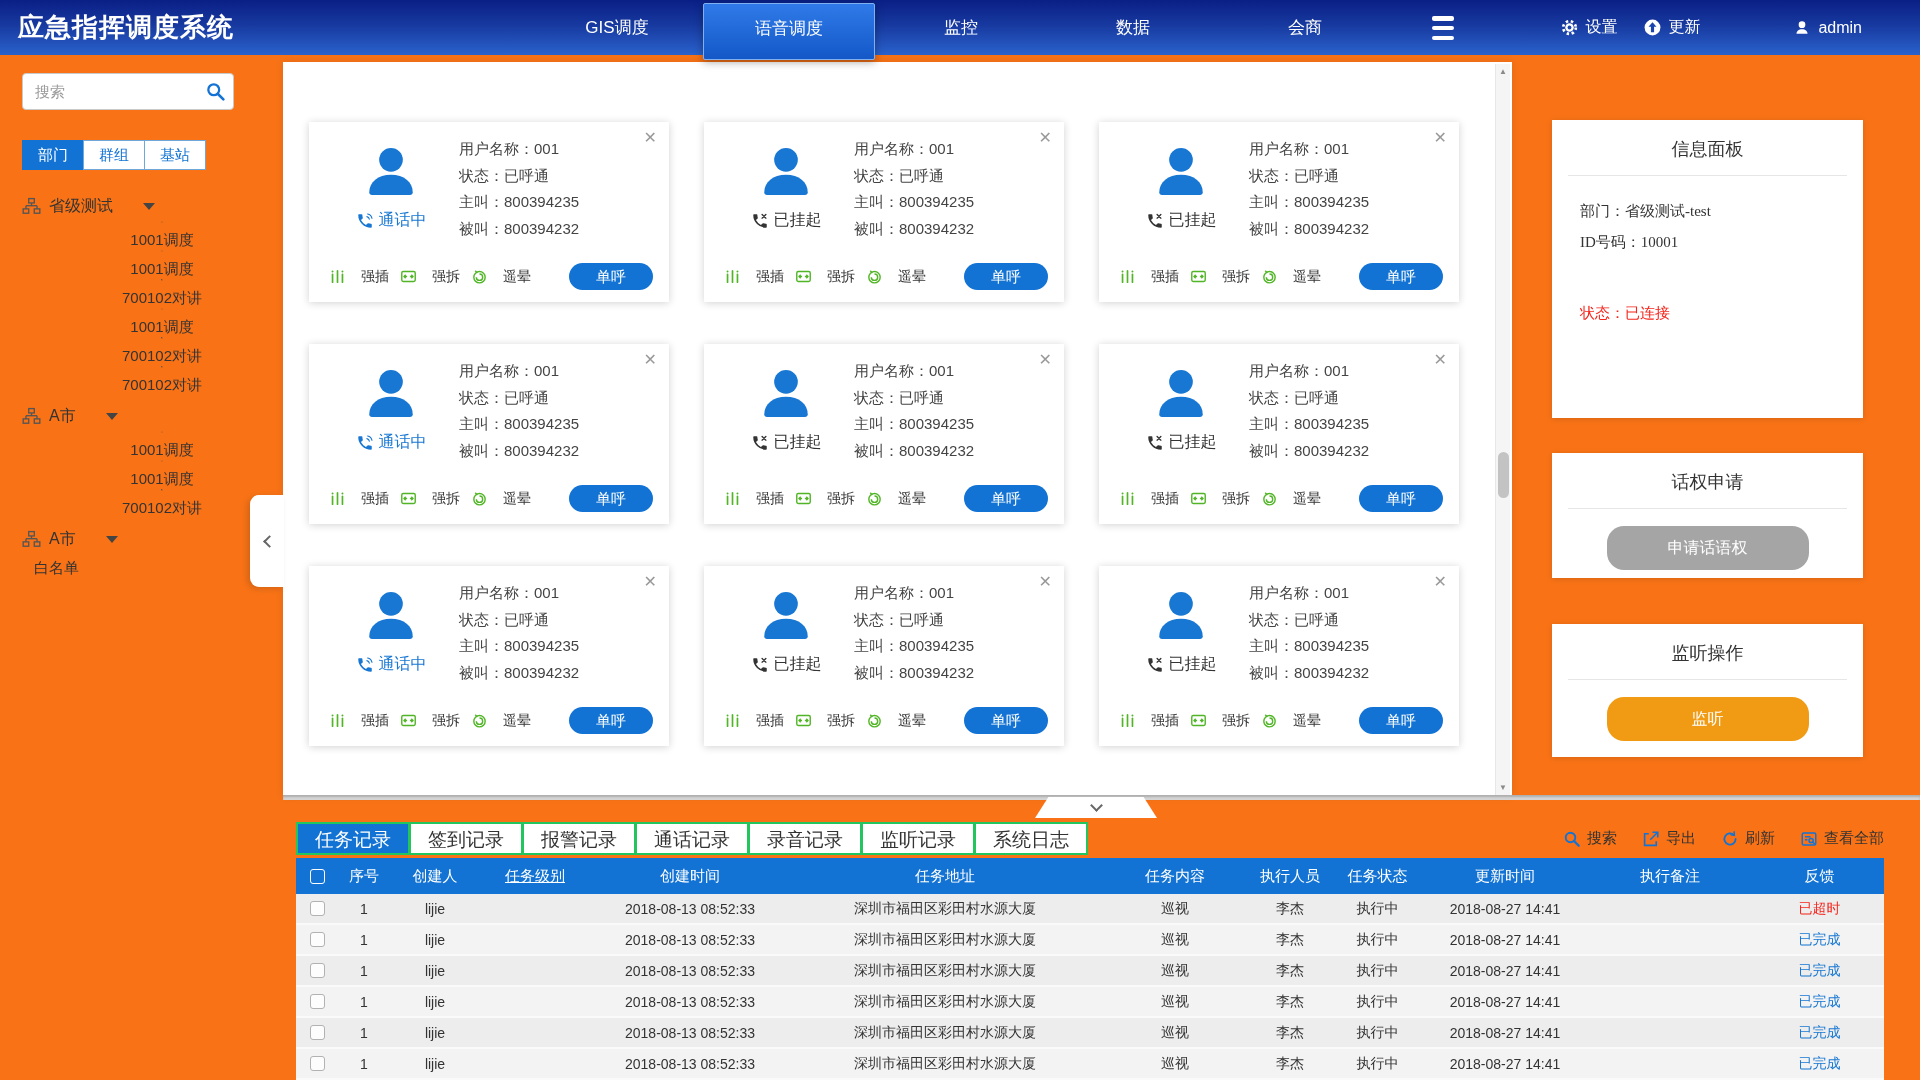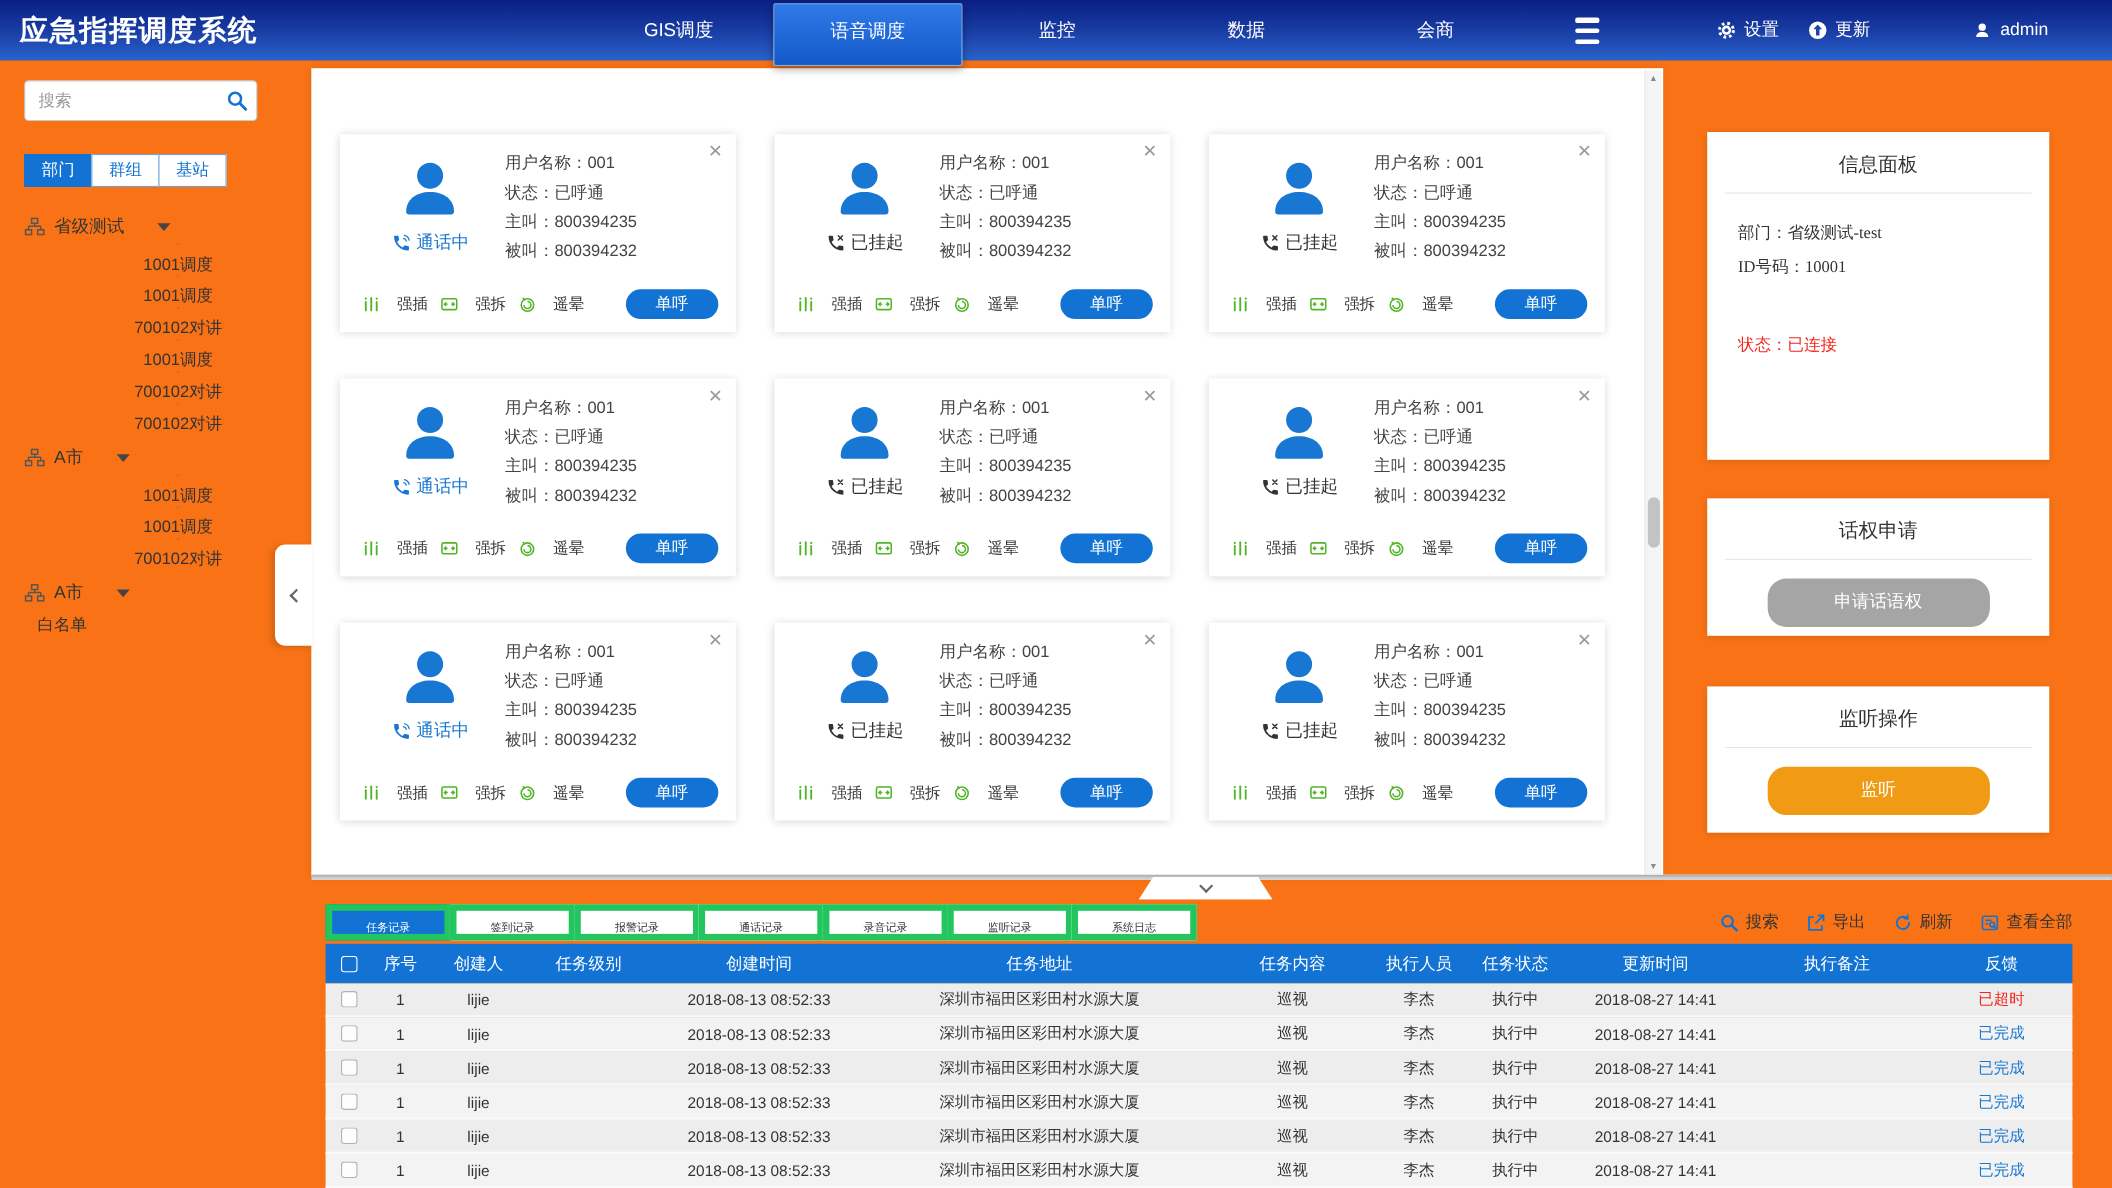--- a/index.html
+++ b/index.html
@@ -95,34 +95,34 @@
   .ip-body { padding:26px 28px 0 28px; font-size:15px; color:#333;font-family:Liberation Serif, serif; }
   .ip-line { margin-bottom:12px; }
   .ip-status { margin-top:52px; color:#f5251d; }
   .pill-btn { display:block; margin:17px auto 0 auto; width:202px; height:44px; border-radius:17px;
     color:#fff; font-size:16px; line-height:34px; text-align:center; border:none; }
   .btn-gray { background:#a5a5a5; }
   .btn-orange { background:#f09b13; }
 
   
   .rec-tabs { position:absolute; left:296px; top:822px; display:flex; }
-  .rec-tab { width:114px; height:33px; line-height:31px; text-align:center; font-size:10px;
-    color:#333; background:#fff; border:6px solid #22c55e; margin-right:-1px; }
+  .rec-tab { width:114px; height:33px; line-height:31px; text-align:center; font-size:19px;
+    color:#333; background:#fff; border:2px solid #22c55e; margin-right:-1px; }
   .rec-tab.active { background:#1273d4; color:#fff; }
   .actions { position:absolute; right:36px; top:822px; height:33px; display:flex; gap:25px; align-items:center; }
   .action { display:flex; align-items:center; gap:6px; font-size:15px; color:#333; }
 
   .task-table { position:absolute; left:296px; top:858px; width:1588px; }
   .rowline { display:flex; align-items:center; }
   .rowline > div { display:flex; align-items:center; justify-content:center; text-align:center;
     overflow:hidden; white-space:nowrap; }
   .rowline > div:nth-of-type(1){ width:42px; }
   .rowline > div:nth-of-type(2){ width:52px; }
   .rowline > div:nth-of-type(3){ width:90px; }
-  .rowline > div:nth-of-type(4){ width:110px; }
+  .rowline > div:nth-of-type(4){ width:110px;text-decoration:underline; }
   .rowline > div:nth-of-type(5){ width:200px; }
   .rowline > div:nth-of-type(6){ width:310px; }
   .rowline > div:nth-of-type(7){ width:150px; }
   .rowline > div:nth-of-type(8){ width:80px; }
   .rowline > div:nth-of-type(9){ width:95px; }
   .rowline > div:nth-of-type(10){ width:160px; }
   .rowline > div:nth-of-type(11){ width:170px; }
   .rowline > div:nth-of-type(12){ width:129px; }
   .thead { height:36px; background:#1273d4; color:#fff; font-size:15px; }
   .trow { height:31px; font-size:14px; color:#333; border-bottom:2px solid #fafafa; }

